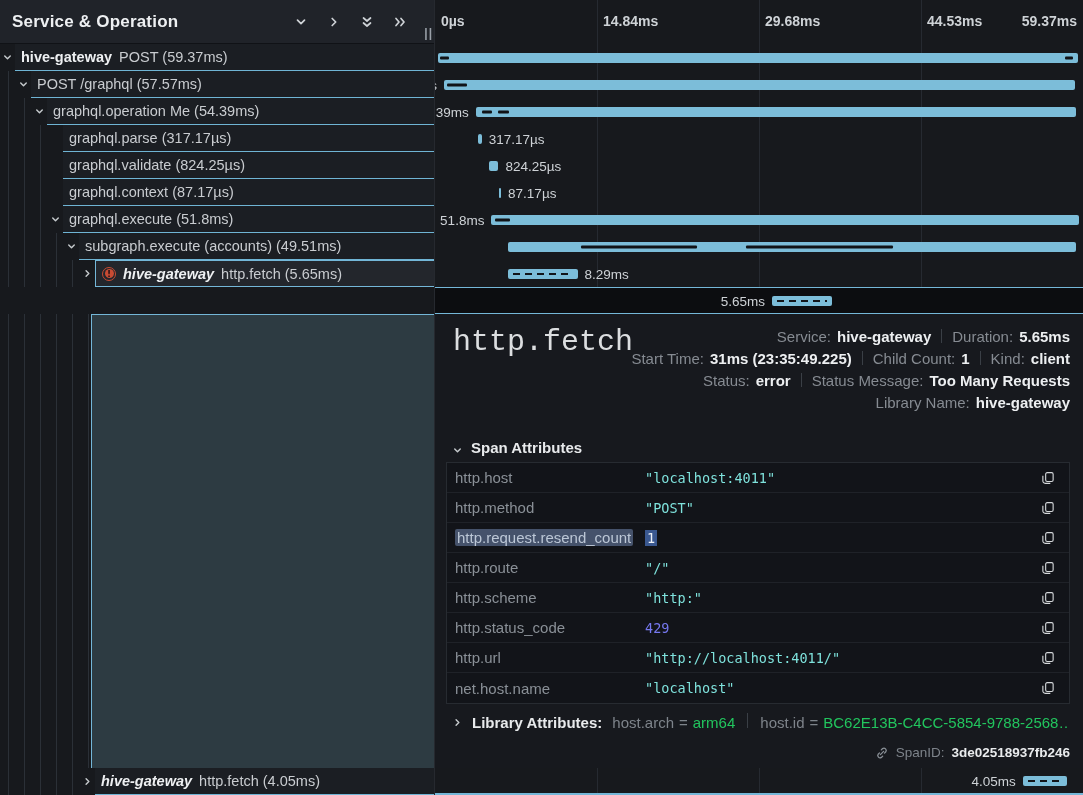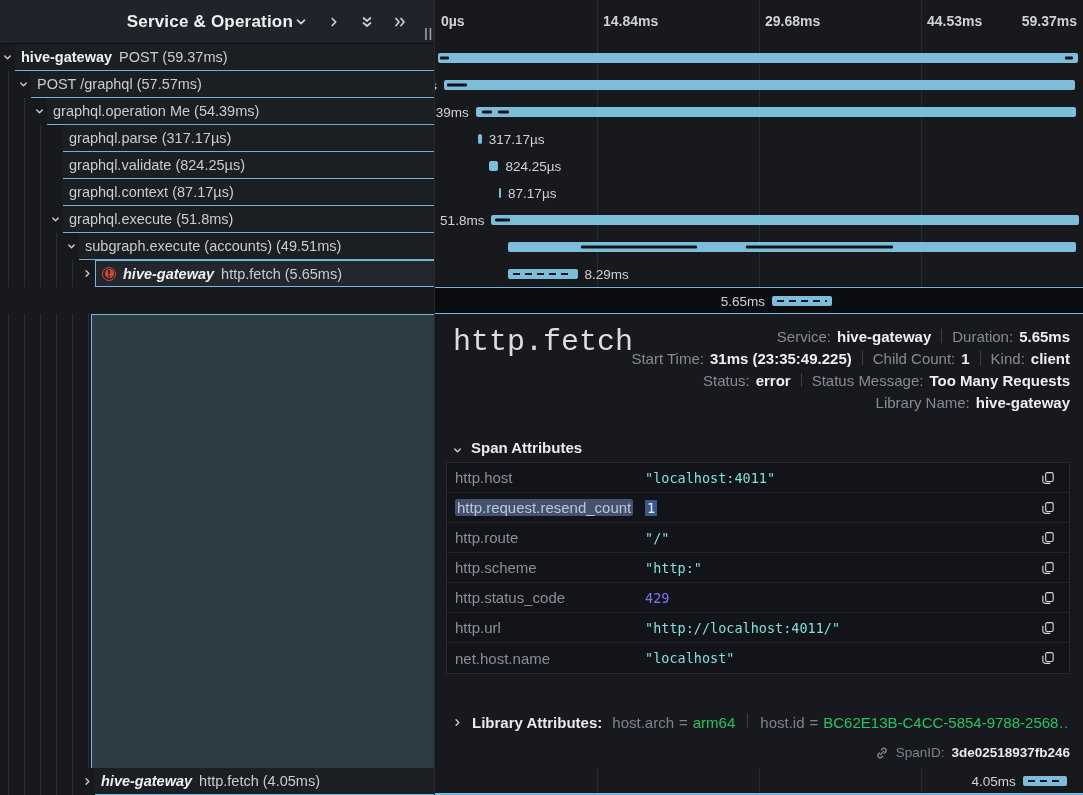--- a/index.html
+++ b/index.html
@@ -4,21 +4,21 @@
 <style>
   * { box-sizing: border-box; margin: 0; padding: 0; }
   html,body { background:#0e0f12; }
   .app {
     position: relative; width: 1083px; height: 795px;
     background: #17191d; overflow: hidden;
     font-family: "Liberation Sans", sans-serif;
     color: #c9ccd0; font-size: 14.5px;
   }
   
-  .left-pane { position:absolute; left:0; top:0; width:434px; height:656px; background:#17191d;text-align:right; }
+  .left-pane { position:absolute; left:0; top:0; width:434px; height:656px; background:#17191d; }
   .lp-header {
     height:44px; background:#202329; display:flex; align-items:center;
     padding:0 12px; border-bottom:1px solid #101216; position:relative;
   }
   .lp-title { flex:1; font-size:17px; font-weight:bold; color:#eef0f2; letter-spacing:.2px; }
   .hdr-icons { display:flex; gap:17px; align-items:center; margin-right:14px; }
   .hdr-icons .hicon { width:16px; height:16px; display:flex; align-items:center; justify-content:center; cursor:pointer; }
   .splitter { position:absolute; right:1px; bottom:3px; color:#9aa0a8; font-size:12px; letter-spacing:1px; cursor:col-resize; font-weight:bold;}
   .tree-rows { position:absolute; top:44px; left:0; width:434px; }
   .tree-row { height:27px; display:flex; align-items:stretch; cursor:pointer; }
@@ -210,20 +210,30 @@
             <div class="attr-key">http.host</div>
             <div class="attr-val str">"localhost:4011"</div>
             <button class="copy-btn">
               <svg width="14" height="14" viewBox="0 0 15 15" fill="none" stroke="#d4d7da" stroke-width="1.2" stroke-linejoin="round">
                 <rect x="5" y="1.8" width="8" height="9.4" rx="1.6"></rect>
                 <path d="M10 13.2H4.4A2.4 2.4 0 0 1 2 10.8V5.2"></path>
               </svg>
             </button>
           </div>
           <div class="attr-row">
+            <div class="attr-key">http.method</div>
+            <div class="attr-val str">"POST"</div>
+            <button class="copy-btn">
+              <svg width="14" height="14" viewBox="0 0 15 15" fill="none" stroke="#d4d7da" stroke-width="1.2" stroke-linejoin="round">
+                <rect x="5" y="1.8" width="8" height="9.4" rx="1.6"></rect>
+                <path d="M10 13.2H4.4A2.4 2.4 0 0 1 2 10.8V5.2"></path>
+              </svg>
+            </button>
+          </div>
+          <div class="attr-row">
             <div class="attr-key"><span class="sel-key">http.request.resend_count</span></div>
             <div class="attr-val num"><span class="sel-num">1</span></div>
             <button class="copy-btn">
               <svg width="14" height="14" viewBox="0 0 15 15" fill="none" stroke="#d4d7da" stroke-width="1.2" stroke-linejoin="round">
                 <rect x="5" y="1.8" width="8" height="9.4" rx="1.6"></rect>
                 <path d="M10 13.2H4.4A2.4 2.4 0 0 1 2 10.8V5.2"></path>
               </svg>
             </button>
           </div>
           <div class="attr-row">

